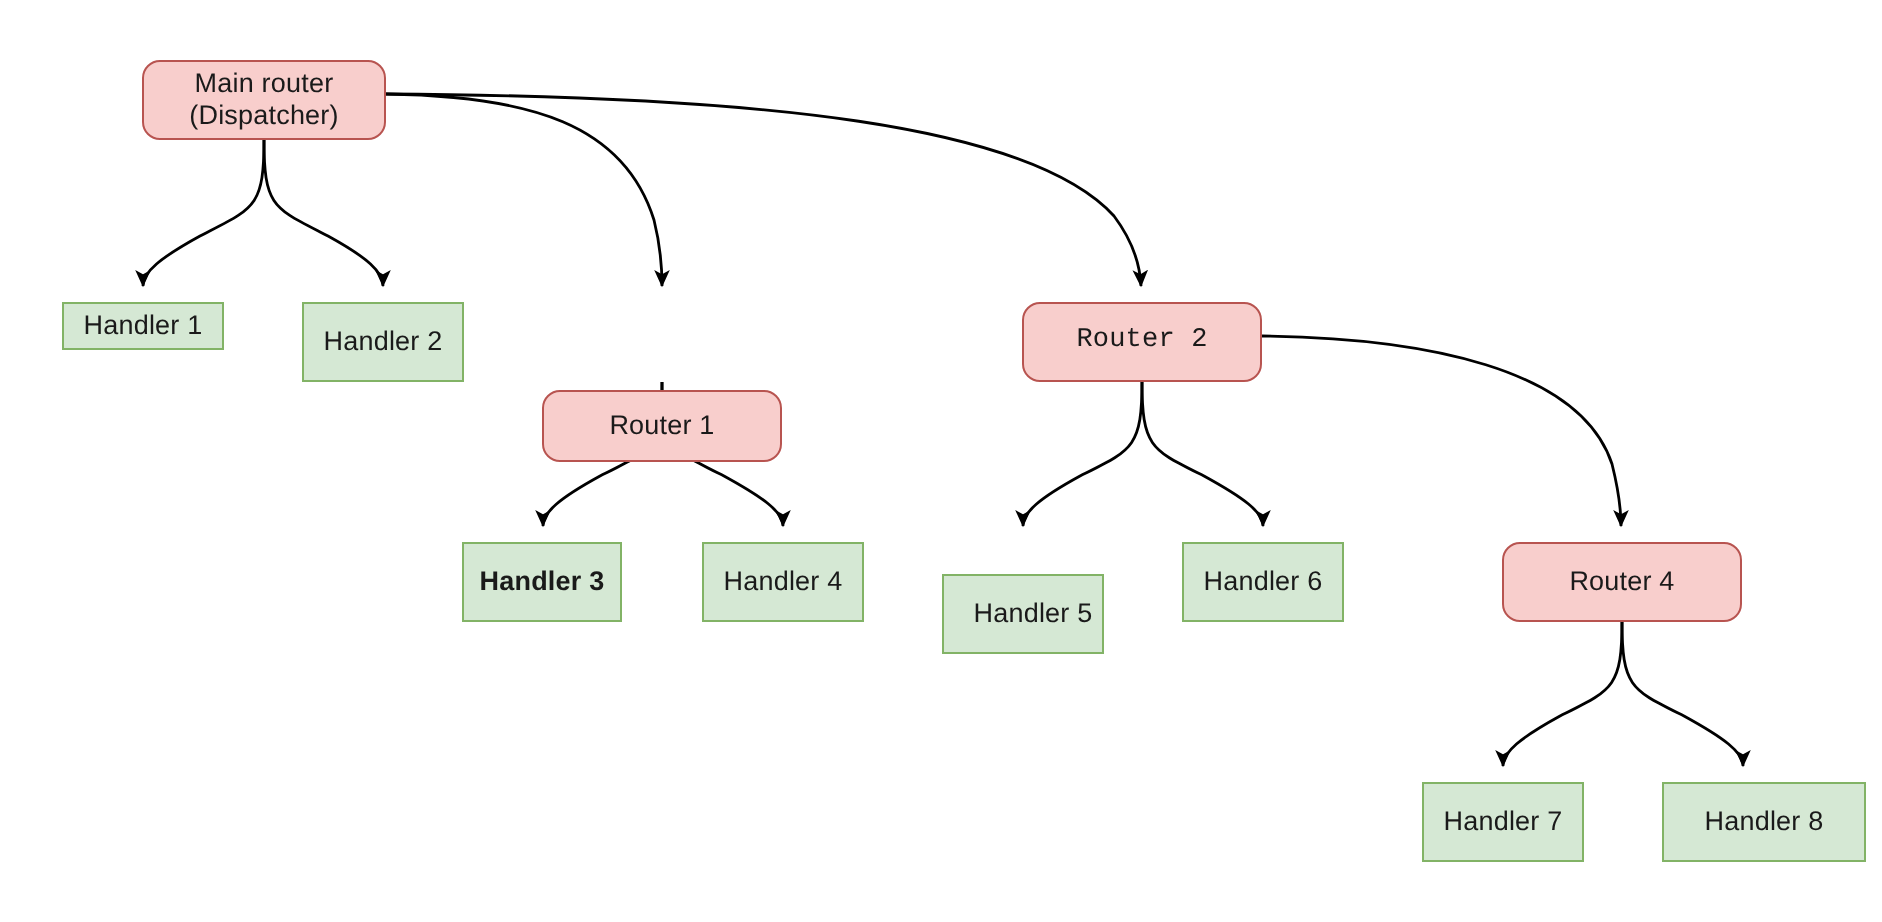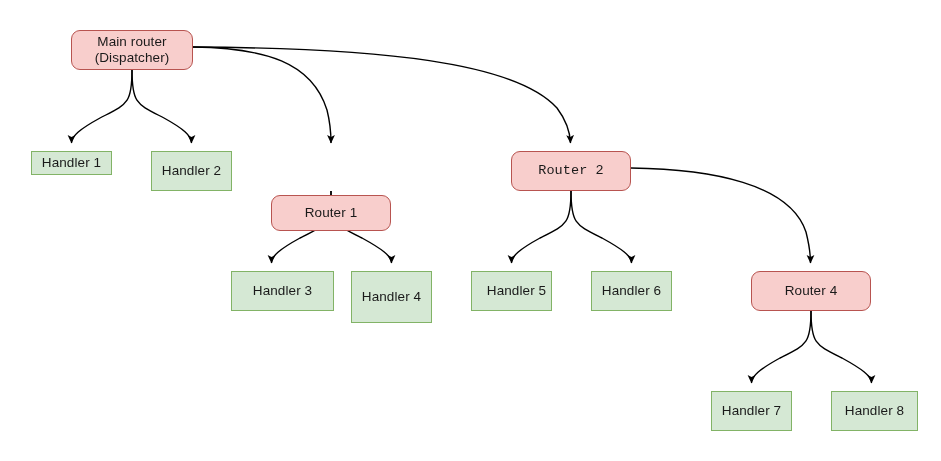--- a/index.html
+++ b/index.html
@@ -98,41 +98,41 @@
   </div>
 
   <div class="node node-router" style="left:271px; top:151px; width:120px; height:36px;margin-top:44px;">
     <span>Router 1</span>
   </div>
 
   <div class="node node-router" style="left:511px; top:151px; width:120px; height:40px;font-family:Liberation Mono, monospace;">
     <span>Router 2</span>
   </div>
 
-  <div class="node node-handler" style="left:231px; top:271px; width:103px; height:40px;">
+  <div class="node node-handler" style="left:231px; top:271px; width:80px; height:40px;font-weight:bold;">
     <span>Handler 3</span>
   </div>
 
-  <div class="node node-handler" style="left:351px; top:271px; width:81px; height:52px;">
+  <div class="node node-handler" style="left:351px; top:271px; width:81px; height:40px;">
     <span>Handler 4</span>
   </div>
 
-  <div class="node node-handler" style="left:471px; top:271px; width:81px; height:40px;padding-left:10px;">
+  <div class="node node-handler" style="left:471px; top:287px; width:81px; height:40px;padding-left:10px;">
     <span>Handler 5</span>
   </div>
 
   <div class="node node-handler" style="left:591px; top:271px; width:81px; height:40px;">
     <span>Handler 6</span>
   </div>
 
   <div class="node node-router" style="left:751px; top:271px; width:120px; height:40px;">
     <span>Router 4</span>
   </div>
 
   <div class="node node-handler" style="left:711px; top:391px; width:81px; height:40px;">
     <span>Handler 7</span>
   </div>
 
-  <div class="node node-handler" style="left:831px; top:391px; width:87px; height:40px;">
+  <div class="node node-handler" style="left:831px; top:391px; width:102px; height:40px;">
     <span>Handler 8</span>
   </div>
 
 </div>
 
 </body></html>

